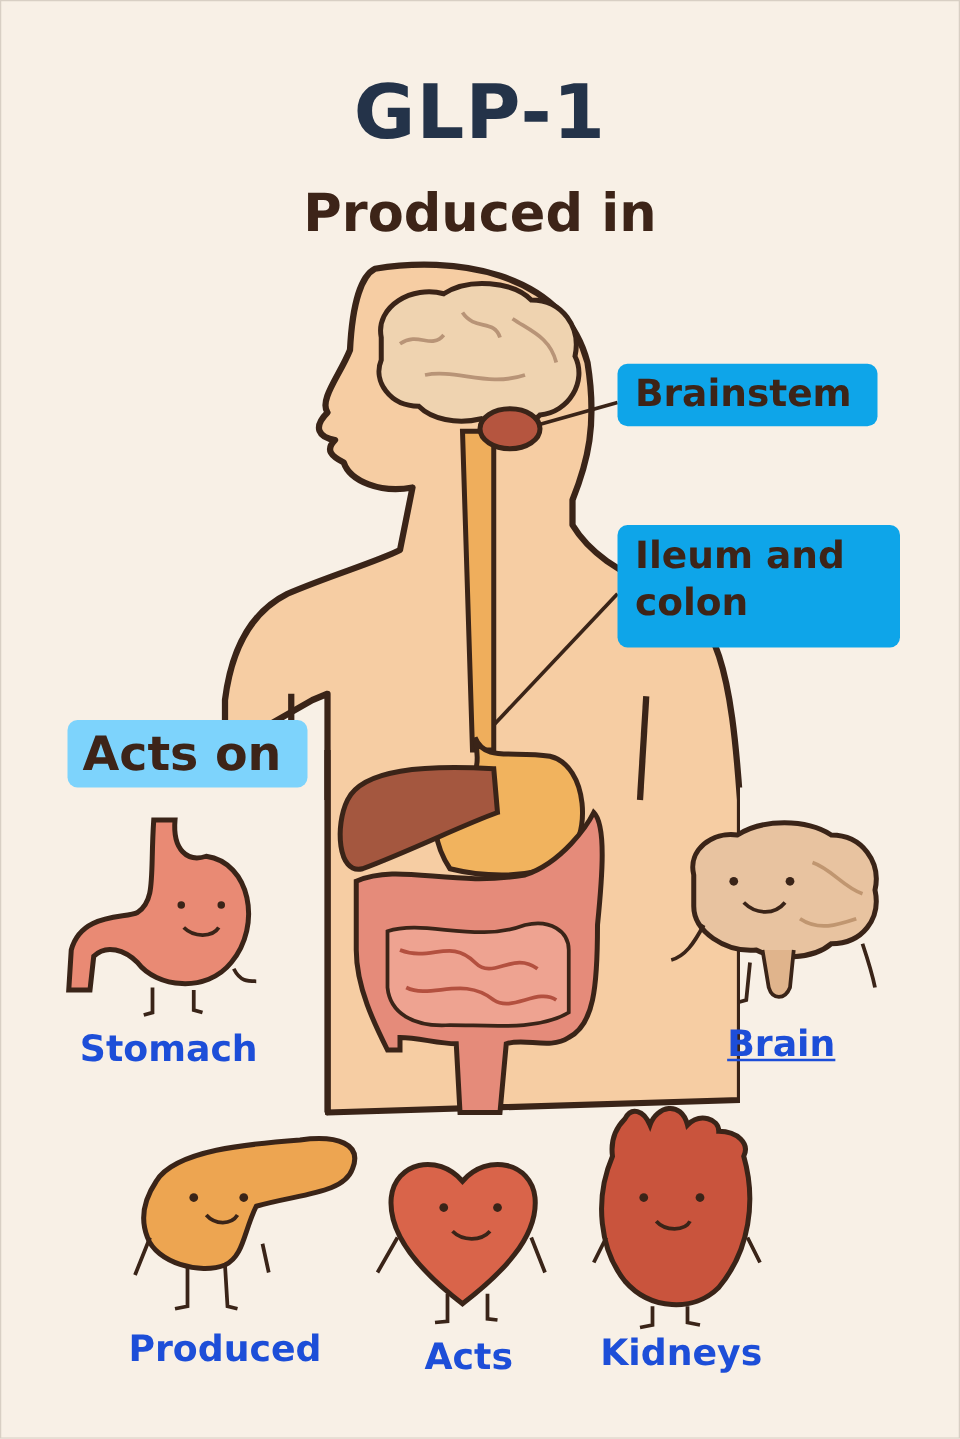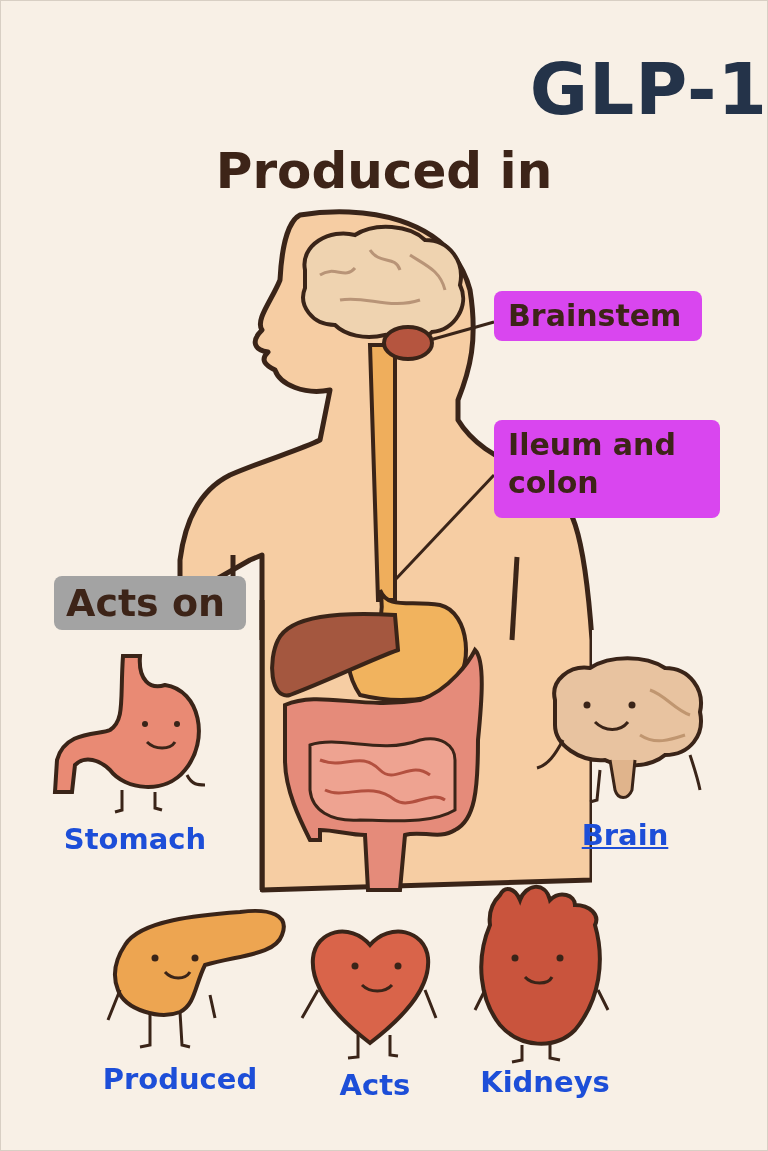--- a/index.html
+++ b/index.html
@@ -4,37 +4,37 @@
 <style>
   html, body { margin: 0; padding: 0; }
   body {
     width: 768px; height: 1151px; overflow: hidden;
     background: #f8f0e6;
     font-family: "DejaVu Sans", "Liberation Sans", sans-serif;
     position: relative;
   }
   .frame { position: absolute; left: 0; top: 0; width: 766px; height: 1149px; border: 1px solid #d8cfc4; }
   .title {
-    position: absolute; left: 0; width: 768px; top: 40px; text-align: right;
-    font-size: 71px; font-weight: bold; color: #243349; letter-spacing: 1px;
+    position: absolute; left: 0; width: 768px; top: 40px; text-align: center;
+    font-size: 60px; font-weight: bold; color: #243349; letter-spacing: 1px;
     line-height: 100px;
   }
   .subtitle {
     position: absolute; left: 0; width: 768px; top: 146px; text-align: center;
-    font-size: 50px; font-weight: bold; color: #3d2418; line-height: 50px;
+    font-size: 42px; font-weight: bold; color: #3d2418; line-height: 50px;
   }
   svg.art { position: absolute; left: 0; top: 0; }
   .callout {
-    position: absolute; background: #d946ef; border-radius: 8px;
+    position: absolute; background: #0ea5e9; border-radius: 8px;
     color: #3d2418; font-weight: bold; font-size: 30px; line-height: 38px;
     padding: 6px 14px;
   }
   .acts {
     position: absolute; left: 54px; top: 576px; width: 192px; height: 54px;
-    background: #a3a3a3; border-radius: 8px;
+    background: #7dd3fc; border-radius: 8px;
     color: #3d2418; font-weight: bold; font-size: 38px; line-height: 54px; padding-left: 12px;
     box-sizing: border-box;
   }
   .organ-label {
     position: absolute; color: #1d4ed8; font-weight: bold; font-size: 29px; line-height: 34px;
     text-align: center;
   }
 </style>
 </head>
 <body>

